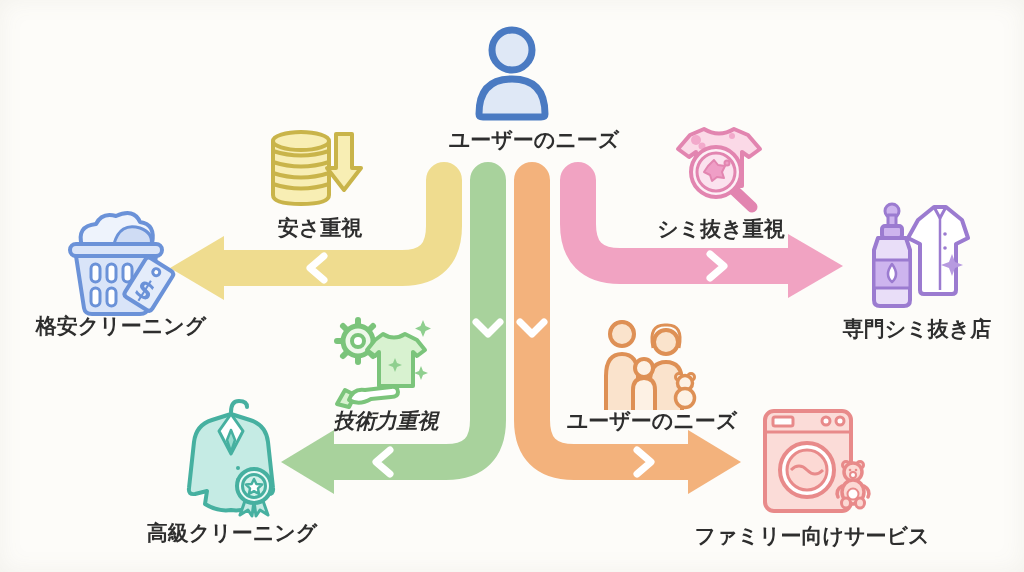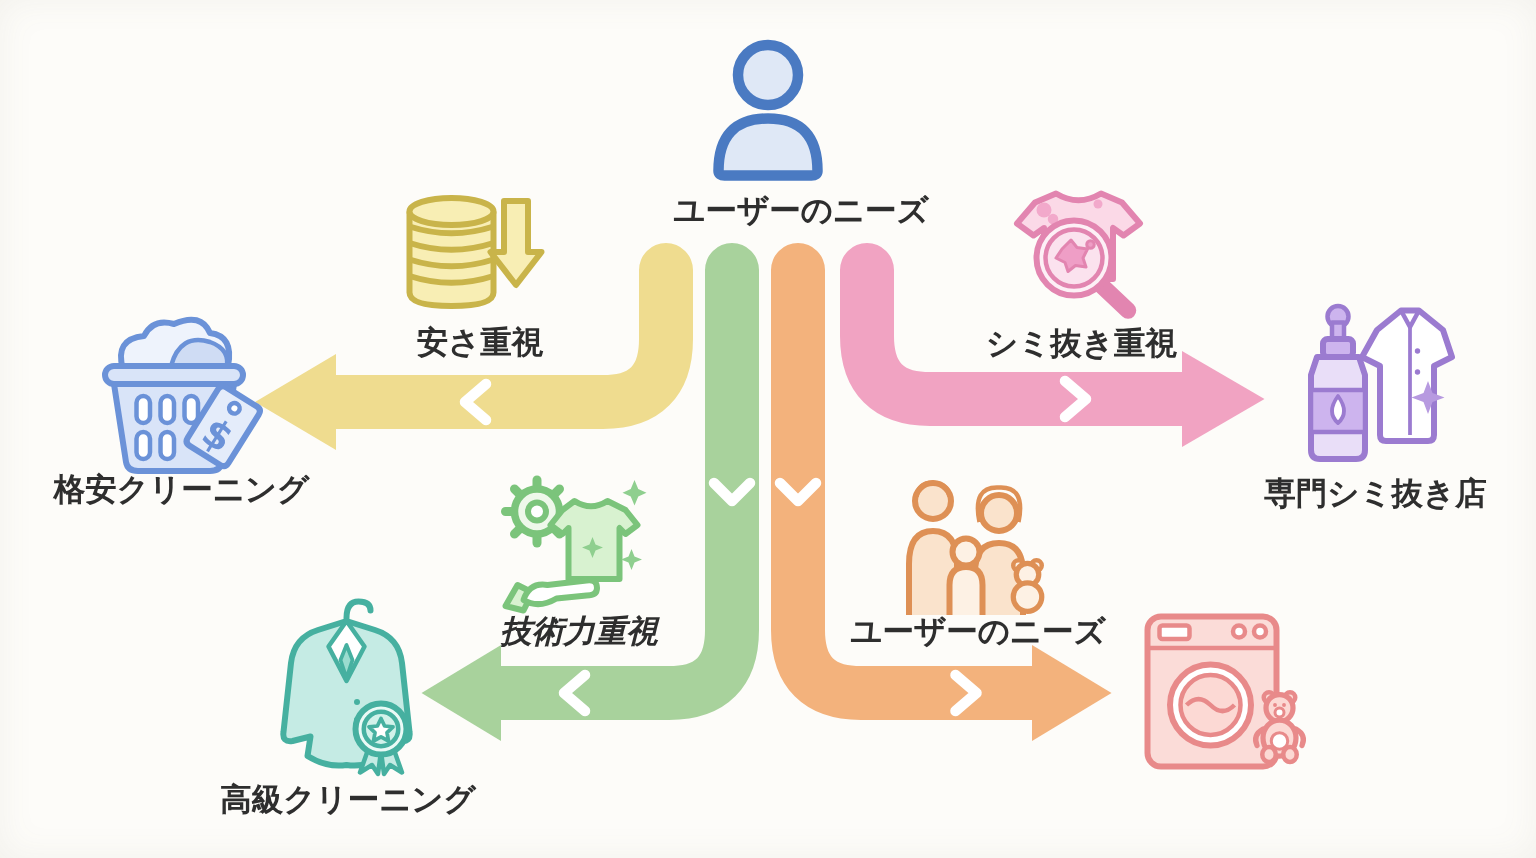--- a/index.html
+++ b/index.html
@@ -225,14 +225,15 @@
   </div>
 
   <div class="label" style="left:514px;top:140px;margin-left:20px;">ユーザーのニーズ</div>
   <div class="label" style="left:721px;top:229px;">シミ抜き重視</div>
   <div class="label" style="left:320px;top:228px;">安さ重視</div>
   <div class="label" style="left:386px;top:421px;font-style:italic;">技術力重視</div>
   <div class="label" style="left:652px;top:421px;">ユーザーのニーズ</div>
   <div class="label" style="left:121px;top:326px;">格安クリーニング</div>
   <div class="label" style="left:232px;top:533px;">高級クリーニング</div>
   <div class="label" style="left:917px;top:329px;">専門シミ抜き店</div>
+  <div class="label" style="left:812px;top:536px;">ファミリー向けサービス</div>
 
 </div>
 
 </body></html>

